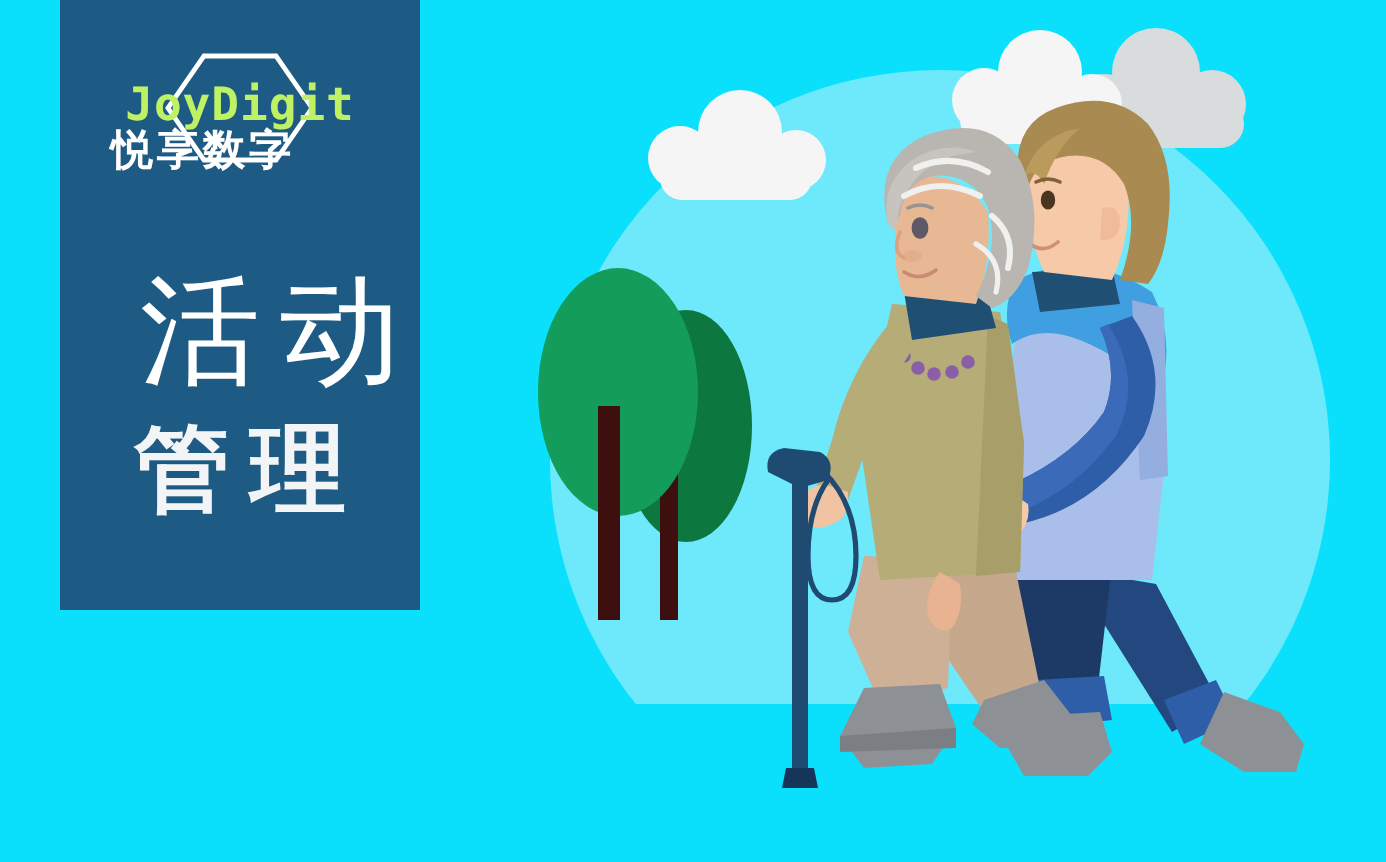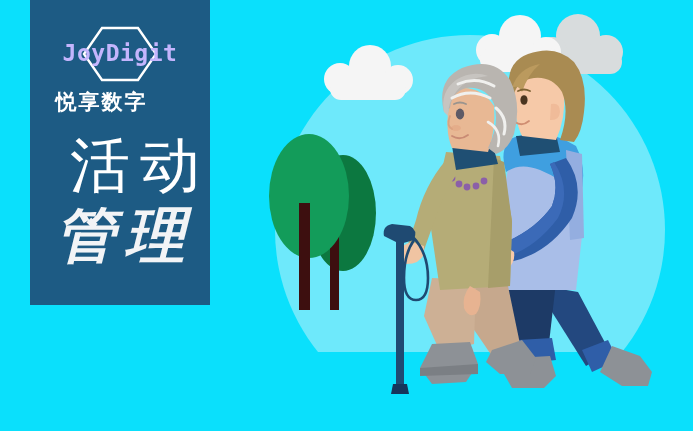--- a/index.html
+++ b/index.html
@@ -50,32 +50,32 @@
     transform: translateX(-50%);
     width: 76px;
     height: 56px;
   }
   .logo-word {
     position: absolute;
     left: 0;
     top: 12px;
     width: 180px;
     text-align: center;
-    color: #c4b5fd;
+    color: #bef264;
     font-family: "DejaVu Sans Mono", "Liberation Mono", monospace;
     font-size: 23px;
     font-weight: bold;
     letter-spacing: 0.5px;
     line-height: 30px;
     white-space: nowrap;
   }
   .logo-cn {
     position: absolute;
     left: 0;
-    top: 62px;
+    top: 36px;
     width: 143px;
     text-align: center;
     color: #ffffff;
     font-size: 21px;
     font-weight: bold;
     letter-spacing: 2px;
     line-height: 28px;
     white-space: nowrap;
   }
 
@@ -91,28 +91,27 @@
     font-size: 60px;
     font-weight: 300;
     letter-spacing: 10px;
     line-height: 64px;
     text-indent: 10px;
     white-space: nowrap;
     text-align: right;
   }
   .title-line2 {
     color: #f2f4f6;
-    font-size: 60px;
+    font-size: 48px;
     font-weight: bold;
     letter-spacing: 10px;
     line-height: 64px;
     text-indent: 10px;
     white-space: nowrap;
     margin-top: 6px;
-    font-style: italic;
   }
 </style>
 </head>
 <body>
 
 <div id="poster">
 
   <svg class="illus" viewBox="0 0 693 431">
 
     <rect x="0" y="0" width="693" height="431" fill="#0ae0fc"></rect>

